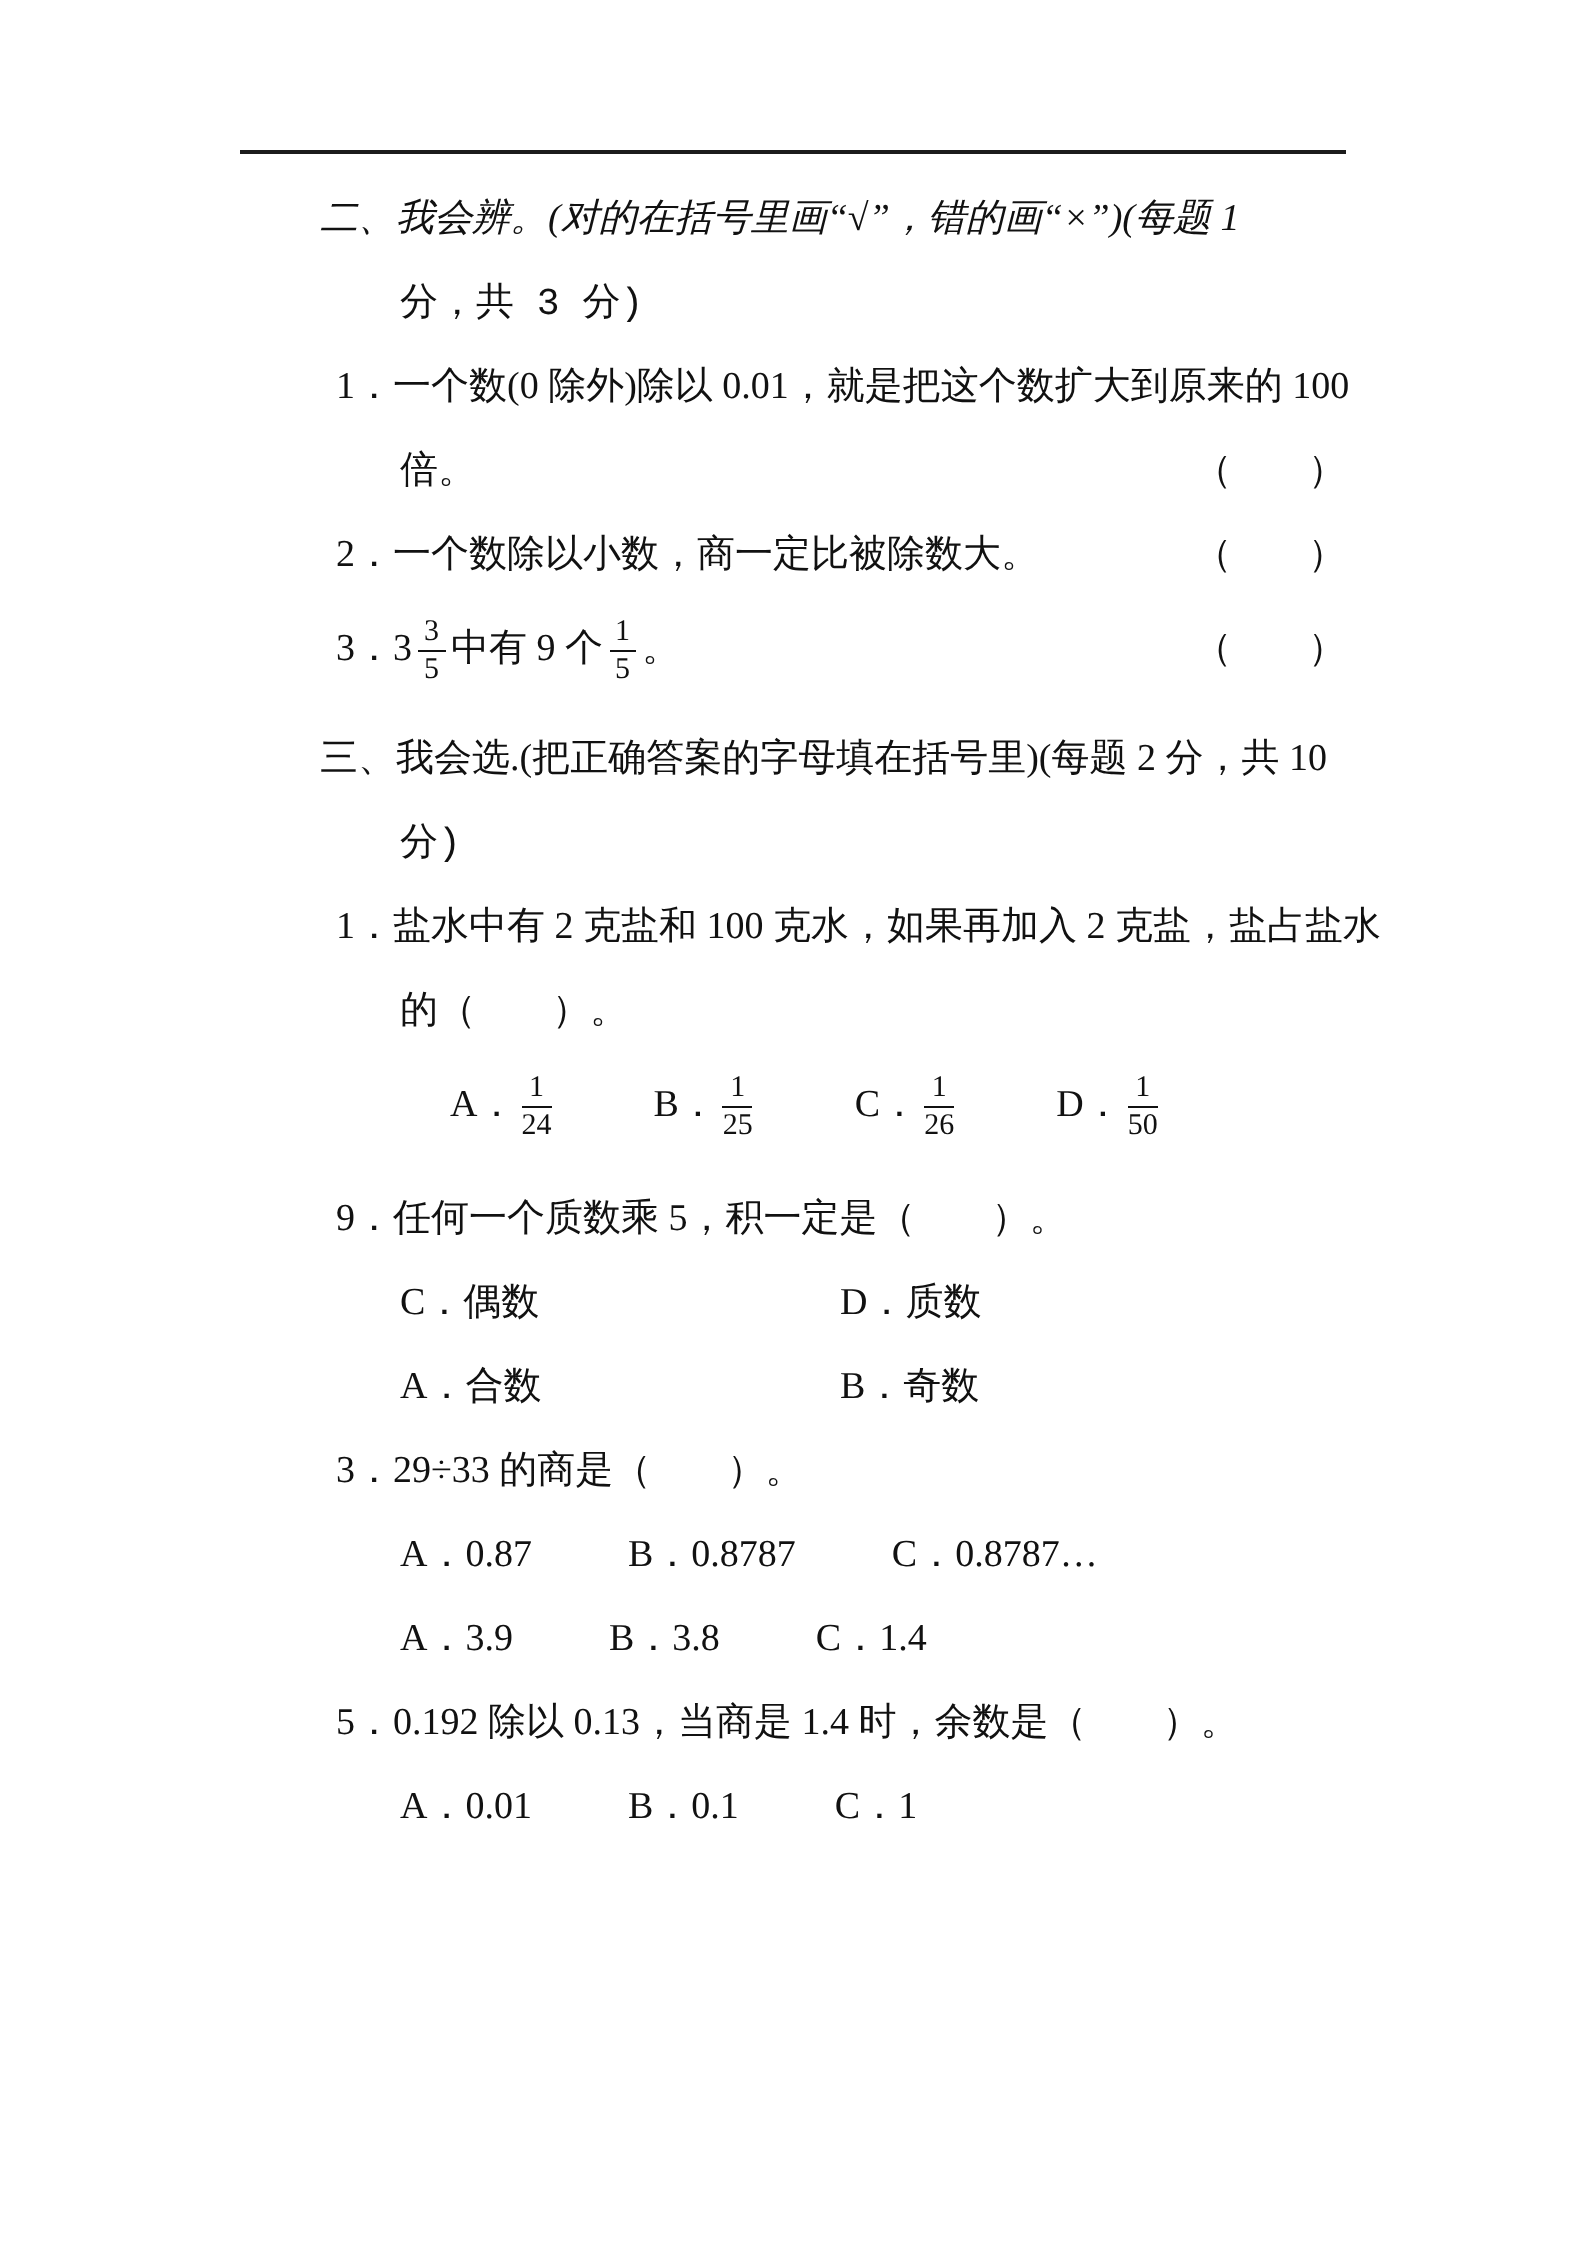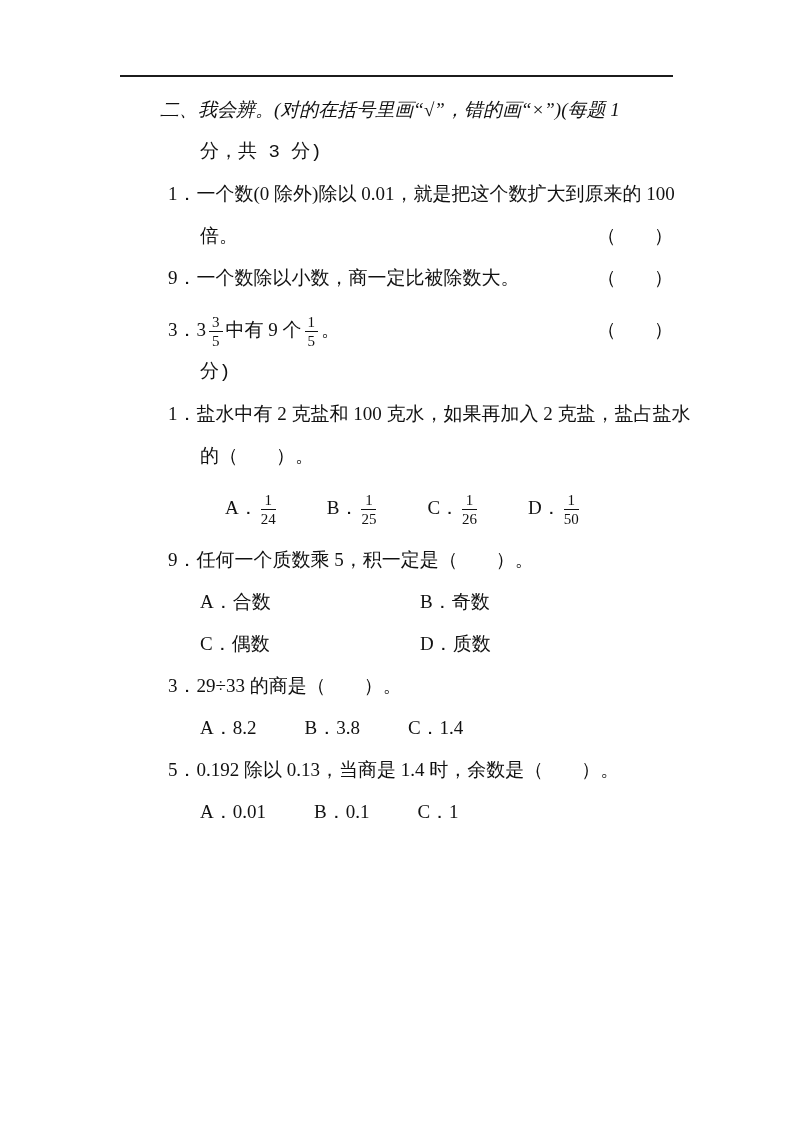--- a/index.html
+++ b/index.html
@@ -40,21 +40,21 @@
   .cont { padding-left: 80px; }
   .opts { padding-left: 80px; }
   .flex {
     display: flex;
     justify-content: space-between;
     align-items: center;
   }
   .tall {
     height: 52px;
     display: flex;
-    align-items: flex-end;
+    align-items: center;
   }
   .q1opts {
     padding-left: 105px;
   }
   .opt { margin-right: 48px; }
   .optw { display: inline-block; width: 220px; }
   .frac {
     display: inline-block;
     vertical-align: middle;
     text-align: center;
@@ -83,53 +83,57 @@
   <div class="line heading first">二、我会辨。(对的在括号里画“√”，错的画“×”)(每题 1</div>
   <div class="line heading-cont">分，共 3 分)</div>
 
   <div class="line item">1．一个数(0 除外)除以 0.01，就是把这个数扩大到原来的 100</div>
   <div class="line cont flex">
     <span>倍。</span>
     <span class="bracket">（　　）</span>
   </div>
 
   <div class="line item flex">
-    <span>9．一个数除以小数，商一定比被除数大。</span>
+    <span>2．一个数除以小数，商一定比被除数大。</span>
     <span class="bracket">（　　）</span>
   </div>
 
   <div class="line item flex tall">
     <span><span>3．3</span><span class="frac"><span class="num">3</span><span class="den">5</span></span><span>中有 9 个</span><span class="frac"><span class="num">1</span><span class="den">5</span></span><span>。</span></span>
     <span class="bracket">（　　）</span>
   </div>
 
+  <div class="line heading sec-gap">三、我会选.(把正确答案的字母填在括号里)(每题 2 分，共 10</div>
   <div class="line heading-cont">分)</div>
 
   <div class="line item">1．盐水中有 2 克盐和 100 克水，如果再加入 2 克盐，盐占盐水</div>
   <div class="line cont">的（　　）。</div>
 
   <div class="line q1opts tall">
     <span class="opt"><span>A．</span><span class="frac"><span class="num">1</span><span class="den">24</span></span></span>
     <span class="opt"><span>B．</span><span class="frac"><span class="num">1</span><span class="den">25</span></span></span>
     <span class="opt"><span>C．</span><span class="frac"><span class="num">1</span><span class="den">26</span></span></span>
     <span class="opt"><span>D．</span><span class="frac"><span class="num">1</span><span class="den">50</span></span></span>
   </div>
 
   <div class="line item qgap">9．任何一个质数乘 5，积一定是（　　）。</div>
   <div class="line opts">
-    <span class="optw">A．合数</span><span>B．奇数</span>
+    <span class="optw">C．偶数</span><span>D．质数</span>
   </div>
   <div class="line opts">
-    <span class="optw">C．偶数</span><span>D．质数</span>
+    <span class="optw">A．合数</span><span>B．奇数</span>
   </div>
 
   <div class="line item">3．29÷33 的商是（　　）。</div>
+  <div class="line opts">
+    <span class="opt">A．0.87</span><span class="opt">B．0.8787</span><span class="opt">C．0.8787…</span>
+  </div>
 
   <div class="line opts">
-    <span class="opt">A．8.2</span><span class="opt">B．3.8</span><span class="opt">C．1.4</span>
+    <span class="opt">A．3.9</span><span class="opt">B．3.8</span><span class="opt">C．1.4</span>
   </div>
 
   <div class="line item">5．0.192 除以 0.13，当商是 1.4 时，余数是（　　）。</div>
   <div class="line opts">
     <span class="opt">A．0.01</span><span class="opt">B．0.1</span><span class="opt">C．1</span>
   </div>
 
 </div>
 
 </body></html>

